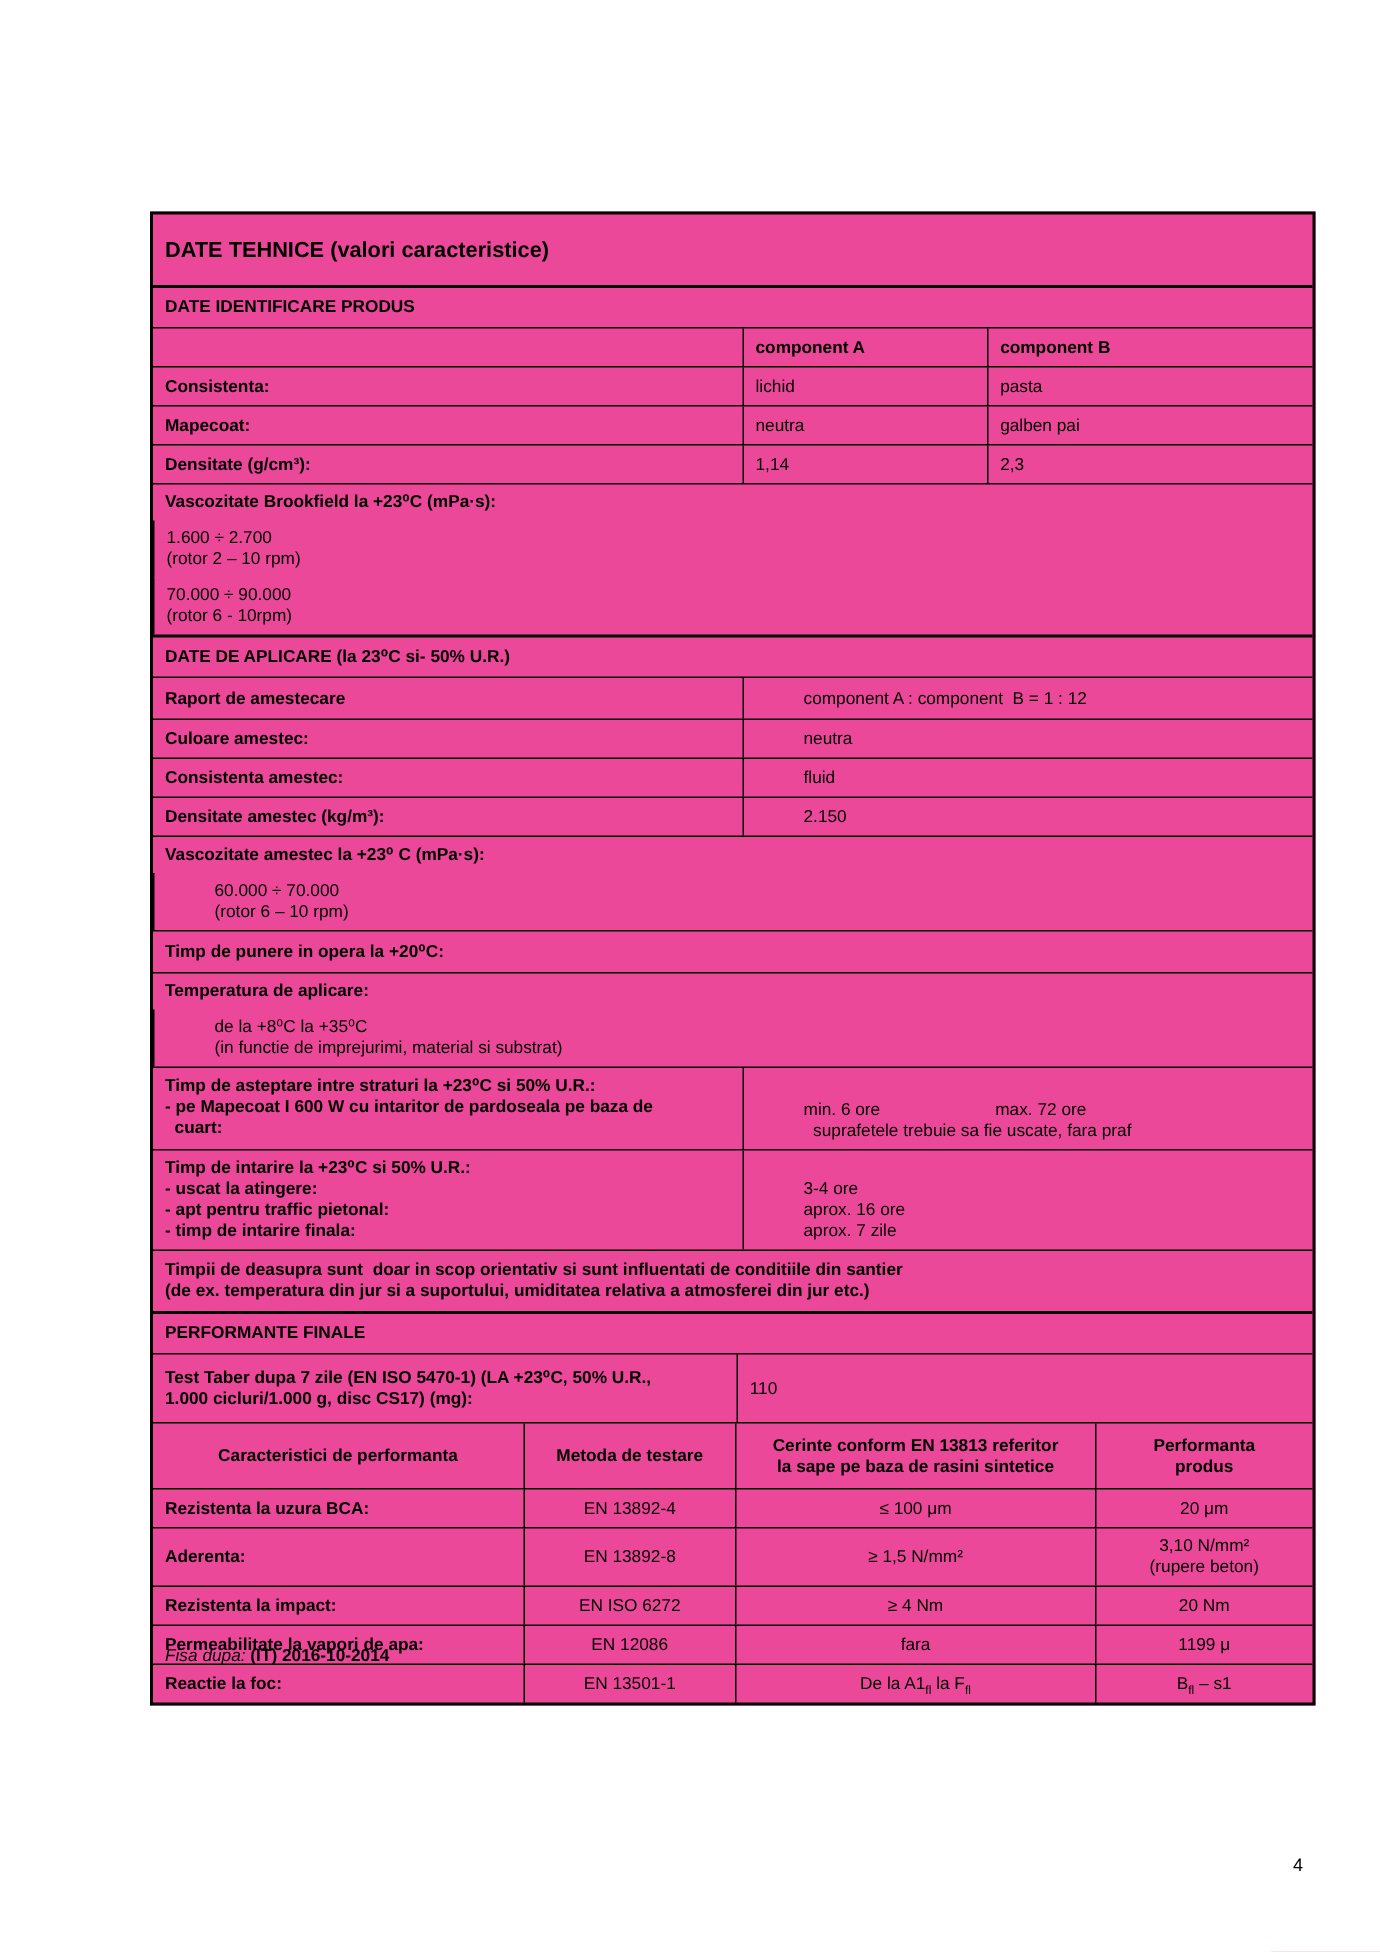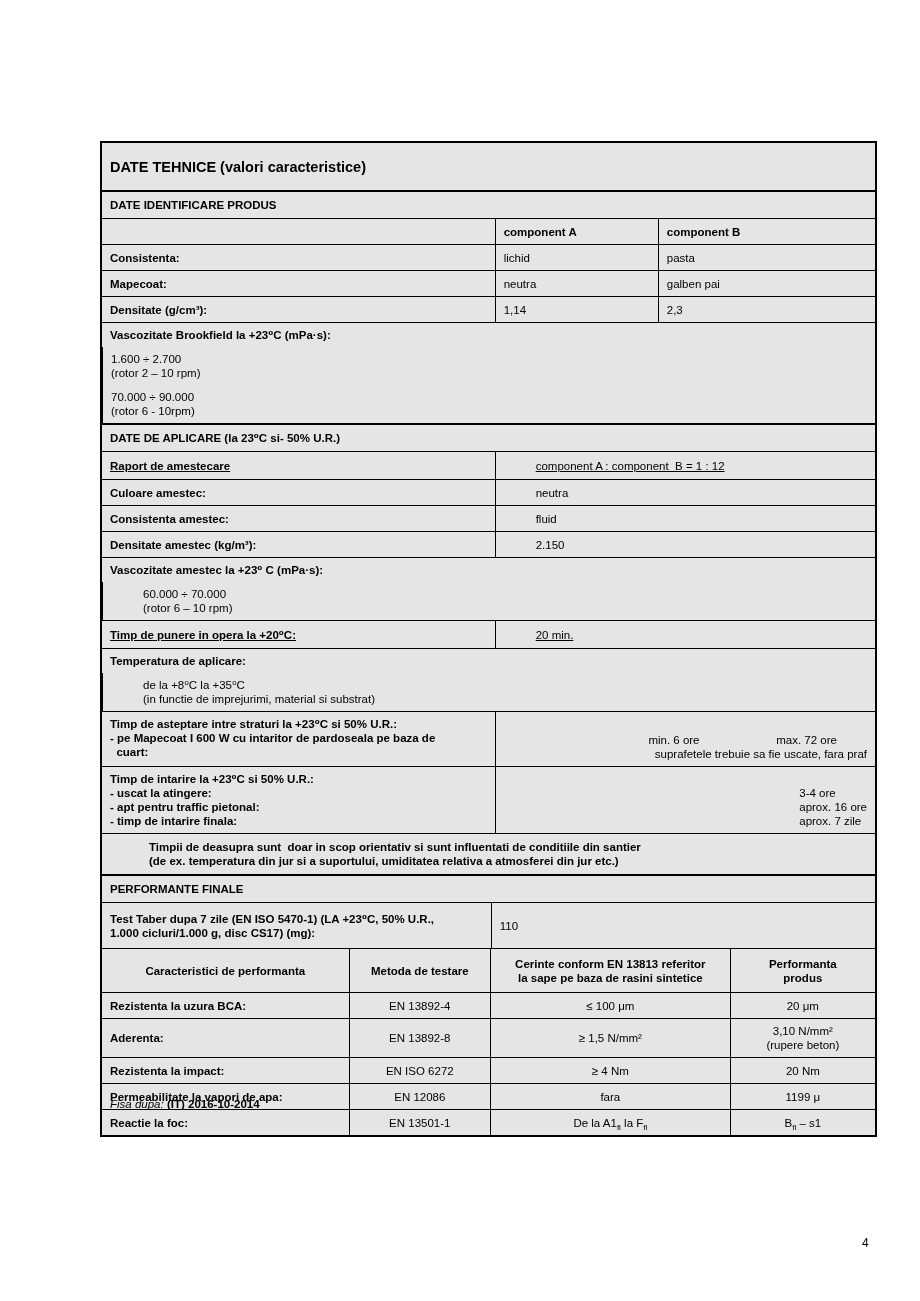--- a/index.html
+++ b/index.html
@@ -1,34 +1,34 @@
 <!DOCTYPE html>
 <html><head>
 <meta charset="utf-8">
 <style>
   * { margin:0; padding:0; box-sizing:border-box; }
   html,body { background:#ffffff; }
   .page {
     position:relative; width:920px; height:1301px; background:#fff;
     font-family:"Liberation Sans","DejaVu Sans",sans-serif; color:#000; overflow:hidden;
   }
-  .sheet { position:absolute; left:100px; top:141px; width:777px; border:2px solid #000; background:#e5e5e5; }
+  .sheet { position:absolute; left:100px; top:141px; width:777px; border:2px solid #000; background:#ec4899; }
   .row { display:flex; align-items:stretch; border-top:1px solid #000; }
   .row:first-child { border-top:0; }
   .row.thick { border-top-width:2px; }
   .cell {
     display:flex; align-items:center; padding:5px 8px;
     font-size:11.5px; line-height:14px; white-space:pre-wrap;
   }
   .cell + .cell { border-left:1px solid #000; }
   .bold { font-weight:bold; }
   .full { width:100%; }
   .ctr { justify-content:center; text-align:center; }
   .a-top { align-items:flex-start; }
-  .a-bottom { align-items:flex-end;justify-content:flex-end; }
+  .a-bottom { align-items:flex-end; }
 
   .title-row { min-height:47px; }
   .title-row .cell { font-size:14.5px; font-weight:bold; }
   .section-row { min-height:28px;justify-content:flex-end; }
   .section-row .cell { font-weight:bold; }
 
   
   .c-label { flex:0 0 50.8%; }
   .c-a { flex:0 0 21.1%; }
   .c-b { flex:1 1 auto; }
@@ -42,24 +42,24 @@
   .ct-value { flex:1 1 auto; }
 
   
   .p1 { flex:0 0 31.9%; }
   .p2 { flex:0 0 18.3%; }
   .p3 { flex:0 0 31.0%; }
   .p4 { flex:1 1 auto; }
   .perf-head .cell { font-weight:bold; padding:4px 3px; }
 
   .h26 { min-height:26px; }
-  .h28 { min-height:28px;text-decoration:underline; }
+  .h28 { min-height:28px; }
   .h30 { min-height:30px; }
   .h40 { min-height:40px;flex-direction:column; }
-  .h41 { min-height:41px;padding-left:39px; }
+  .h41 { min-height:41px; }
   .h44 { min-height:44px; }
   .h46 { min-height:46px; }
   .h55 { min-height:55px; }
   .h63 { min-height:63px; }
 
   sub { font-size:8px; line-height:0; }
 
   .footer { position:absolute; left:110px; top:1070px; font-size:11.5px;margin-top:28px; }
   .footer .prefix { font-style:italic; }
   .footer .value { font-weight:bold; }
@@ -136,21 +136,20 @@
     </div>
 
     <div class="row h40">
       <div class="cell c2-label bold"><span>Vascozitate amestec la +23⁰ C (mPa·s):</span></div>
       <div class="cell c2-value"><span>60.000 ÷ 70.000
 (rotor 6 – 10 rpm)</span></div>
     </div>
 
     <div class="row h28">
       <div class="cell c2-label bold"><span>Timp de punere in opera la +20⁰C:</span></div>
-      <div class="cell c2-value"><span>20 min.</span></div>
     </div>
 
     <div class="row h40">
       <div class="cell c2-label bold"><span>Temperatura de aplicare:</span></div>
       <div class="cell c2-value"><span>de la +8⁰C la +35⁰C
 (in functie de imprejurimi, material si substrat)</span></div>
     </div>
 
     <div class="row h55">
       <div class="cell c2-label bold a-top"><span>Timp de asteptare intre straturi la +23⁰C si 50% U.R.:

